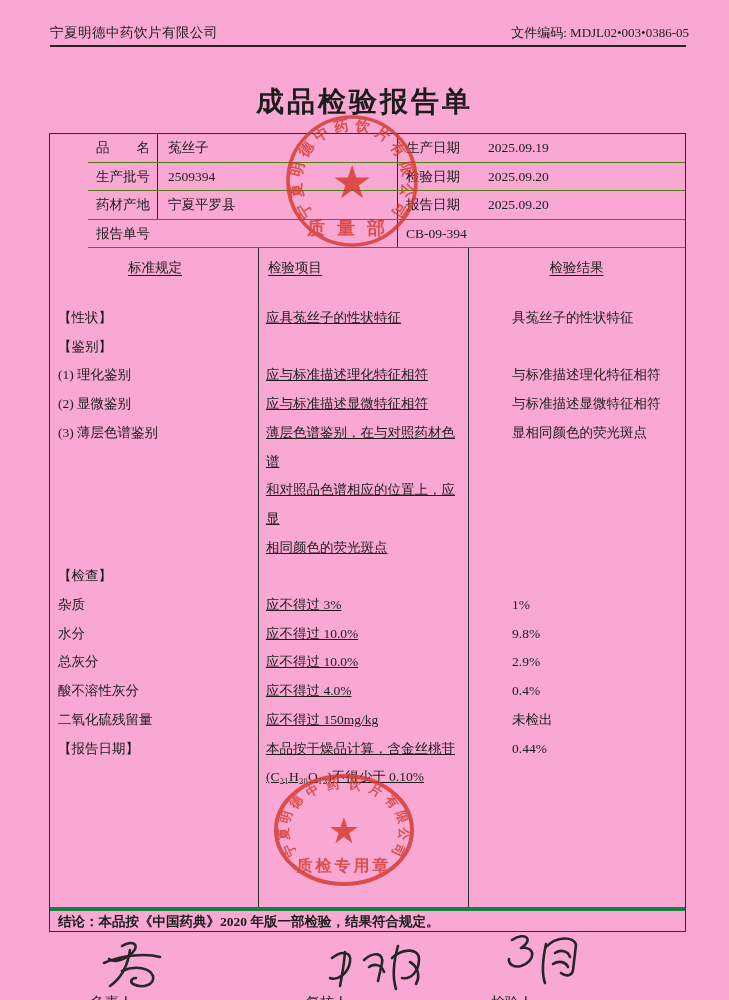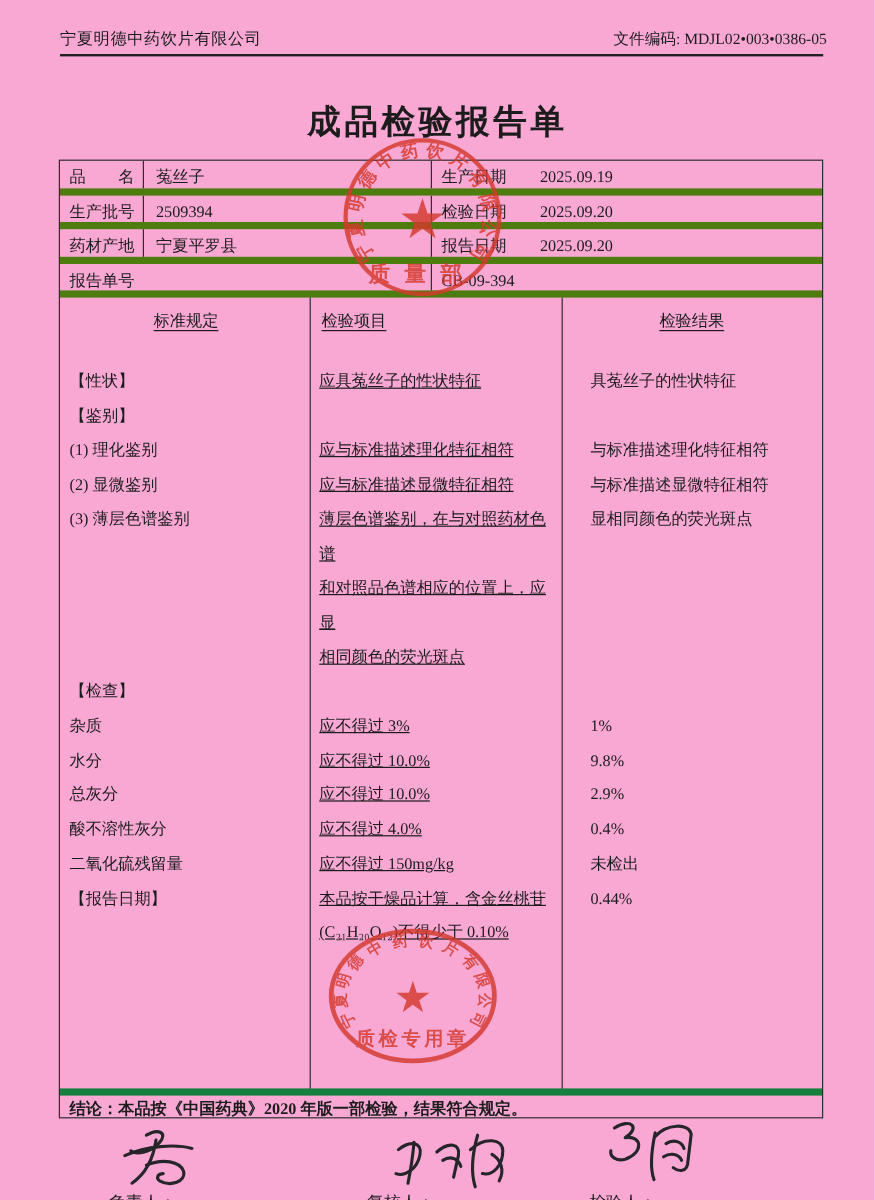--- a/index.html
+++ b/index.html
@@ -11,21 +11,21 @@
   }
   
   .company { position:absolute; left:50px; top:24px; font-size:13.5px; letter-spacing:.5px; }
   .doccode { position:absolute; right:40px; top:24px; font-size:13px; }
   .header-rule { position:absolute; left:50px; top:45px; width:636px; height:2px; background:#222; }
   .title { position:absolute; left:0; top:83px; width:729px; text-align:center;
            font-size:28px; font-weight:bold; letter-spacing:3px; }
   
   .doc-table { position:absolute; left:49px; top:133px; width:637px; height:799px;
                border:1px solid #2f2f2f; font-size:13.5px; }
-  .info-row { display:flex; height:28.5px; line-height:27.5px; border-bottom:6px solid #4d7c0f; }
+  .info-row { display:flex; height:28.5px; line-height:27.5px; border-bottom:1px solid #4d7c0f;margin-left:38px; }
   .c { overflow:hidden; white-space:nowrap; }
   .br { border-right:1px solid #2f2f2f; }
   .ilabel1 { width:70px; padding-left:8px; }
   .ival1   { width:240px; padding-left:10px; }
   .cell-r  { flex:1; padding-left:8px; }
   .ilabel2 { display:inline-block; width:82px; }
   .wide-l  { width:310px; padding-left:8px; }
   .wide-r  { flex:1; padding-left:8px; }
   
   .main-head { display:flex; height:43px; line-height:40px; }
@@ -34,24 +34,24 @@
   .mh1 { width:208px; text-align:left; padding-left:8px; }
   .mh2 { width:210px; }
   .mh3 { flex:1; }
   
   .main-body { position:relative; height:618px; padding-top:13px; }
   .vline { position:absolute; top:-43px; bottom:0; width:1px; background:#2f2f2f; }
   .vl1 { left:208px; } .vl2 { left:418px; }
   .t-row { display:flex; line-height:28.7px; }
   .t-item { width:208px; padding-left:8px; }
   .t-std  { width:210px; padding-left:8px; white-space:pre-line;text-decoration:underline; }
-  .t-res  { flex:1; padding-left:24px; white-space:pre-line; }
+  .t-res  { flex:1; padding-left:8px; white-space:pre-line;margin-left:36px; }
   
   .conclusion { position:absolute; left:0; right:0; bottom:0; height:24px;
-                border-top:6px solid #15803d; line-height:22px; padding-left:8px;
+                border-top:4px solid #15803d; line-height:22px; padding-left:8px;
                 font-weight:bold; font-size:13.5px; white-space:nowrap; }
   
   .signer { position:absolute; top:994px; font-size:14px;margin-left:44px; }
   .s1 { left:47px; } .s2 { left:262px; } .s3 { left:447px; }
   .sig { position:absolute; }
   .sig path { fill:none; stroke:#26262a; stroke-width:2.6; stroke-linecap:round; stroke-linejoin:round; }
   .sig1 { left:92px;  top:936px; }
   .sig2 { left:320px; top:934px; }
   .sig3 { left:498px; top:928px; }
   

